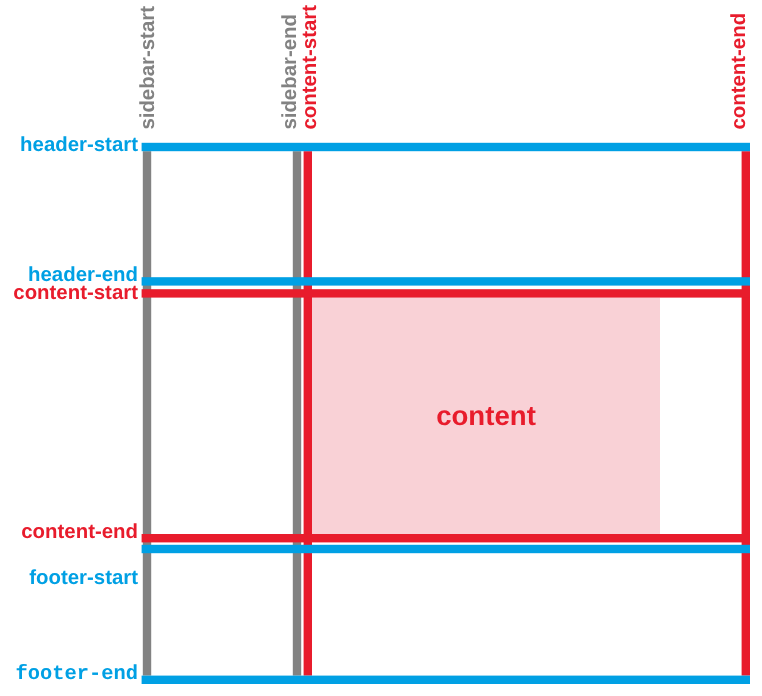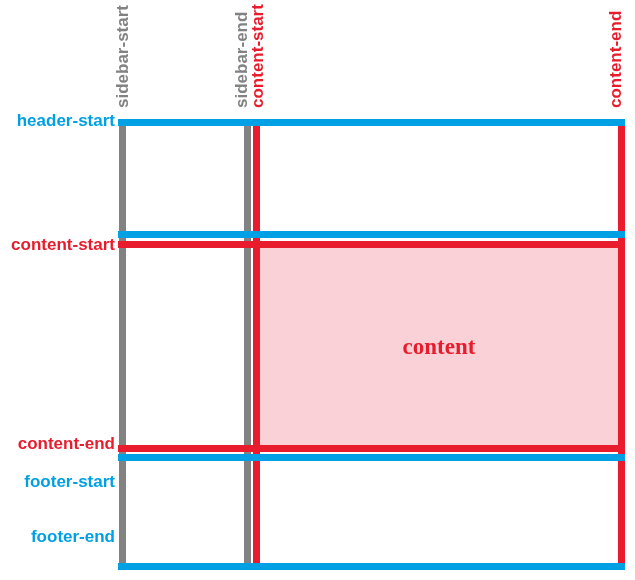--- a/index.html
+++ b/index.html
@@ -45,28 +45,27 @@
   .line-sidebar-start   { left: 119px; }
   .line-sidebar-end     { left: 244px; }
   .line-content-start-v { left: 253px; }
   .line-content-end-v   { left: 618px; }
 
   
   .content-box {
     position: absolute;
     left: 260px;
     top: 248px;
-    width: 358px;
+    width: 290px;
     height: 197px;
     background: var(--pink);
     z-index: 1;
     display: flex;
     align-items: center;
     justify-content: center;
-    font-family: Liberation Serif, serif;
   }
   .content-box .content-label {
     color: var(--red);
     font-size: 23px;
     font-weight: bold;
   }
 
   
   .row-label {
     position: absolute;
@@ -79,21 +78,21 @@
     text-align: right;
   }
   .row-label.blue-t { color: var(--blue); background: transparent; }
   .row-label.red-t  { color: var(--red);  background: transparent; }
 
   .lbl-header-start  { top: 120px; }
   .lbl-header-end    { top: 229px; }
   .lbl-content-start { top: 244px; }
   .lbl-content-end   { top: 443px; }
   .lbl-footer-start  { top: 460px; margin-top: 21px; }
-  .lbl-footer-end    { top: 536px; }
+  .lbl-footer-end    { top: 562px; font-family: Liberation Mono, monospace; }
 
   
   .col-label {
     position: absolute;
     top: 108px;
     transform-origin: 0 0;
     transform: rotate(-90deg);
     white-space: nowrap;
     font-size: 17px;
     line-height: 19px;
@@ -122,20 +121,21 @@
   <div class="v-line red line-content-end-v"></div>
 
   <div class="h-line blue line-header-start"></div>
   <div class="h-line blue line-header-end"></div>
   <div class="h-line red line-content-start-h"></div>
   <div class="h-line red line-content-end-h"></div>
   <div class="h-line blue line-footer-start"></div>
   <div class="h-line blue line-footer-end"></div>
 
   <div class="row-label blue-t lbl-header-start">header-start</div>
+  <div class="row-label blue-t lbl-header-end">header-end</div>
   <div class="row-label red-t lbl-content-start">content-start</div>
   <div class="row-label red-t lbl-content-end">content-end</div>
   <div class="row-label blue-t lbl-footer-start">footer-start</div>
   <div class="row-label blue-t lbl-footer-end">footer-end</div>
 
   <div class="col-label gray-t lbl-sidebar-start">sidebar-start</div>
   <div class="col-label gray-t lbl-sidebar-end">sidebar-end</div>
   <div class="col-label red-t lbl-content-start-t">content-start</div>
   <div class="col-label red-t lbl-content-end-t">content-end</div>
 

